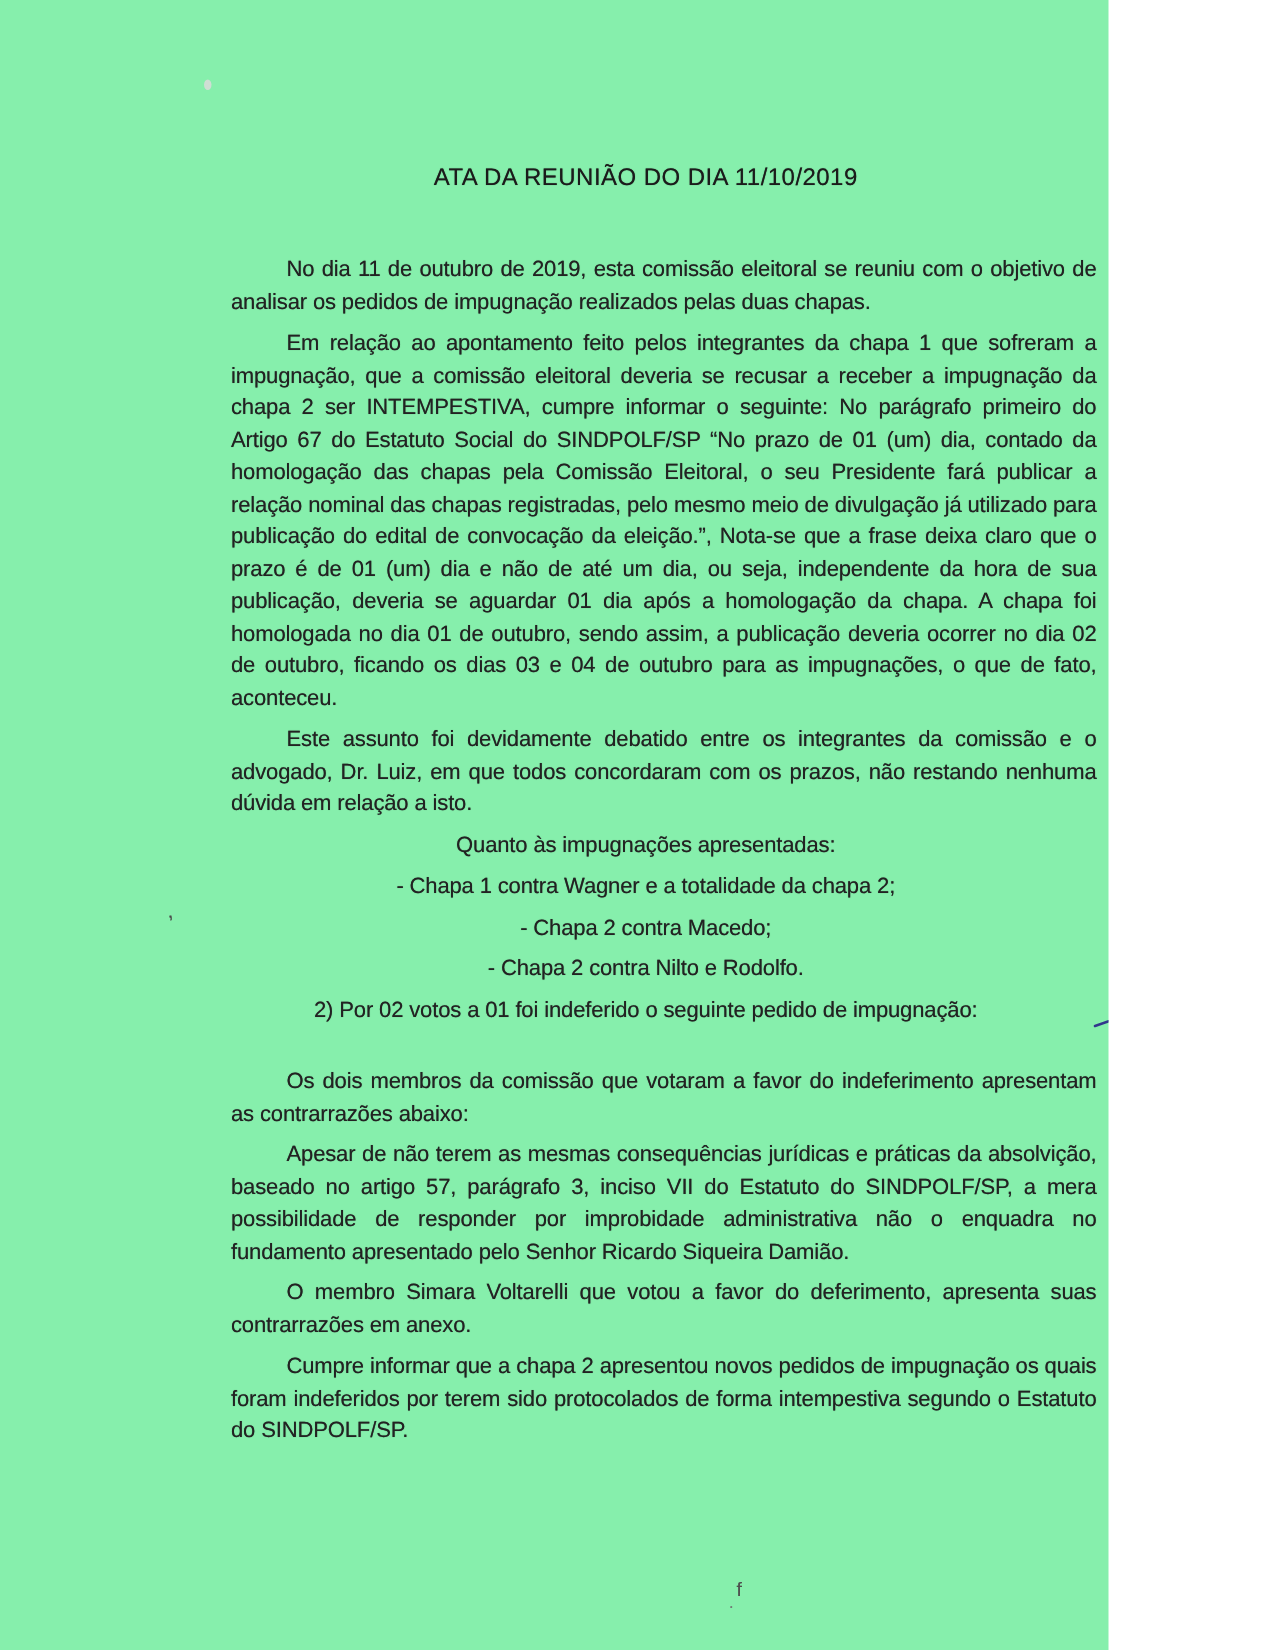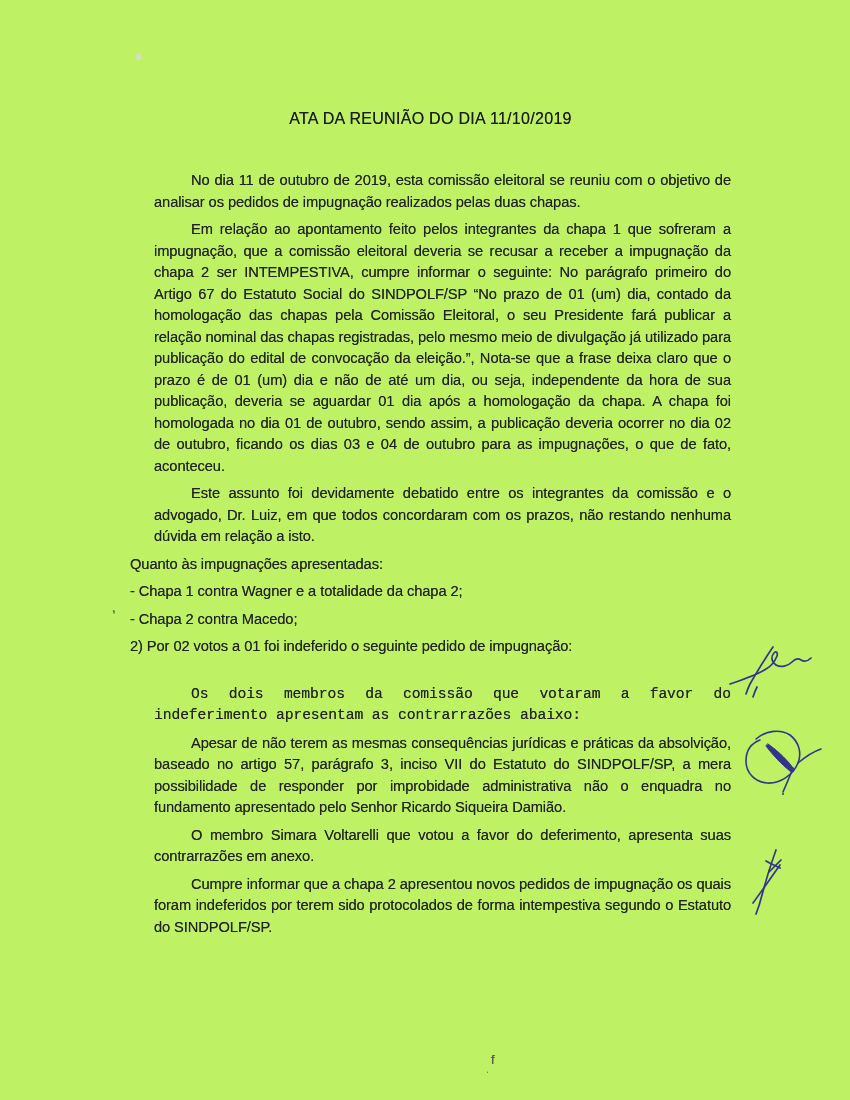--- a/index.html
+++ b/index.html
@@ -2,23 +2,23 @@
 <html><head>
 <meta charset="utf-8">
 <style>
   html, body {
     margin: 0;
     padding: 0;
     background: #ffffff;
   }
   .page {
     position: relative;
-    width: 850px;
+    width: 739px;
     height: 1100px;
-    background: #bef264;
+    background: #86efac;
     overflow: hidden;
     font-family: "Liberation Sans", sans-serif;
     color: #1e1e1e;
   }
   .content {
     position: absolute;
     left: 130px;
     top: 108px;
     width: 601px;
   }
@@ -32,24 +32,25 @@
     color: #1b1b1b;
     text-shadow: 0 0 0.5px rgba(25,25,25,0.75);
   }
   .para {
     font-size: 14.7px;
     line-height: 21.5px;
     letter-spacing: -0.1px;
     margin: 0 0 6px 0;
     color: #222222;
     text-shadow: 0 0 0.45px rgba(30,30,30,0.65);
+    text-align: center;
   }
   .jus { text-align: justify; margin-left: 24px; }
   .ind { text-indent: 37px; }
-  .gap-before { margin-top: 26px; font-family: Liberation Mono, monospace; }
+  .gap-before { margin-top: 26px; }
 
   .sig {
     position: absolute;
     overflow: visible;
   }
   .artifact {
     position: absolute;
     color: #555555;
     font-size: 12px;
     line-height: 1;
@@ -92,20 +93,21 @@
 
   <div class="content">
     <h1 class="title">ATA DA REUNIÃO DO DIA 11/10/2019</h1>
 
     <p class="para ind jus">No dia 11 de outubro de 2019, esta comissão eleitoral se reuniu com o objetivo de analisar os pedidos de impugnação realizados pelas duas chapas.</p>
     <p class="para ind jus">Em relação ao apontamento feito pelos integrantes da chapa 1 que sofreram a impugnação, que a comissão eleitoral deveria se recusar a receber a impugnação da chapa 2 ser INTEMPESTIVA, cumpre informar o seguinte: No parágrafo primeiro do Artigo 67 do Estatuto Social do SINDPOLF/SP “No prazo de 01 (um) dia, contado da homologação das chapas pela Comissão Eleitoral, o seu Presidente fará publicar a relação nominal das chapas registradas, pelo mesmo meio de divulgação já utilizado para publicação do edital de convocação da eleição.”, Nota-se que a frase deixa claro que o prazo é de 01 (um) dia e não de até um dia, ou seja, independente da hora de sua publicação, deveria se aguardar 01 dia após a homologação da chapa. A chapa foi homologada no dia 01 de outubro, sendo assim, a publicação deveria ocorrer no dia 02 de outubro, ficando os dias 03 e 04 de outubro para as impugnações, o que de fato, aconteceu.</p>
     <p class="para ind jus">Este assunto foi devidamente debatido entre os integrantes da comissão e o advogado, Dr. Luiz, em que todos concordaram com os prazos, não restando nenhuma dúvida em relação a isto.</p>
     <p class="para">Quanto às impugnações apresentadas:</p>
     <p class="para">- Chapa 1 contra Wagner e a totalidade da chapa 2;</p>
     <p class="para">- Chapa 2 contra Macedo;</p>
+    <p class="para">- Chapa 2 contra Nilto e Rodolfo.</p>
     <p class="para">2) Por 02 votos a 01 foi indeferido o seguinte pedido de impugnação:</p>
     <p class="para ind jus gap-before">Os dois membros da comissão que votaram a favor do indeferimento apresentam as contrarrazões abaixo:</p>
     <p class="para ind jus">Apesar de não terem as mesmas consequências jurídicas e práticas da absolvição, baseado no artigo 57, parágrafo 3, inciso VII do Estatuto do SINDPOLF/SP, a mera possibilidade de responder por improbidade administrativa não o enquadra no fundamento apresentado pelo Senhor Ricardo Siqueira Damião.</p>
     <p class="para ind jus">O membro Simara Voltarelli que votou a favor do deferimento, apresenta suas contrarrazões em anexo.</p>
     <p class="para ind jus">Cumpre informar que a chapa 2 apresentou novos pedidos de impugnação os quais foram indeferidos por terem sido protocolados de forma intempestiva segundo o Estatuto do SINDPOLF/SP.</p>
   </div>
 
   <svg class="sig" style="left:724px; top:638px;" width="95" height="64" viewBox="0 0 95 64">
     <g fill="none" stroke-width="1.7" stroke-linecap="round" stroke-linejoin="round" stroke="#32358c">
       <path d="M6,46 C24,40 36,35 42,31 C48,28 51,23 53,18 C54,14 52,13 50,15 C47,18 47,24 52,27 C57,30 64,28 68,24 C71,21 74,20 77,22 C80,24 84,23 87,20"></path>

